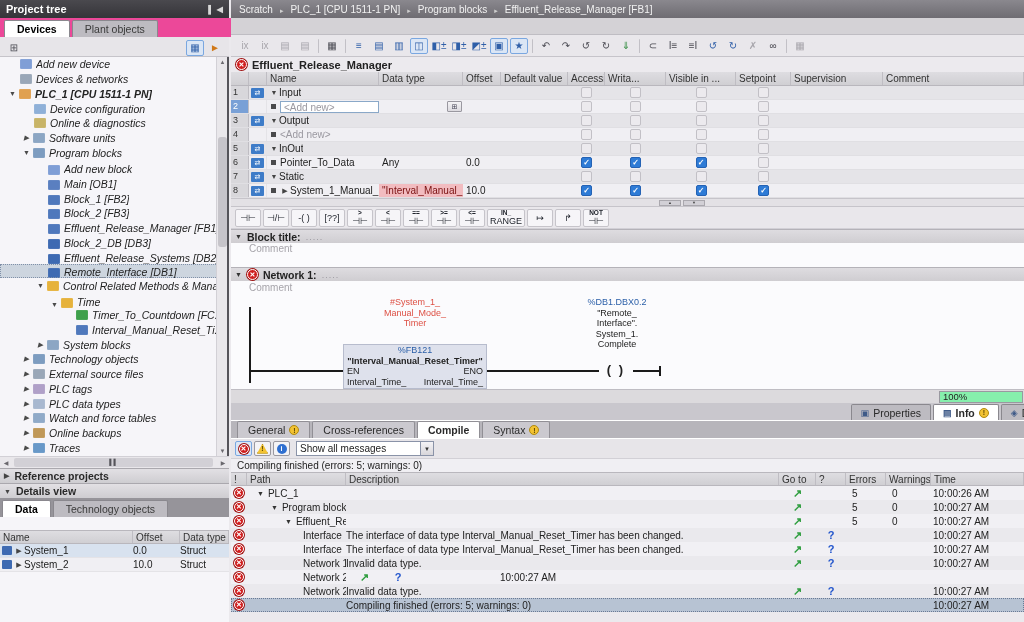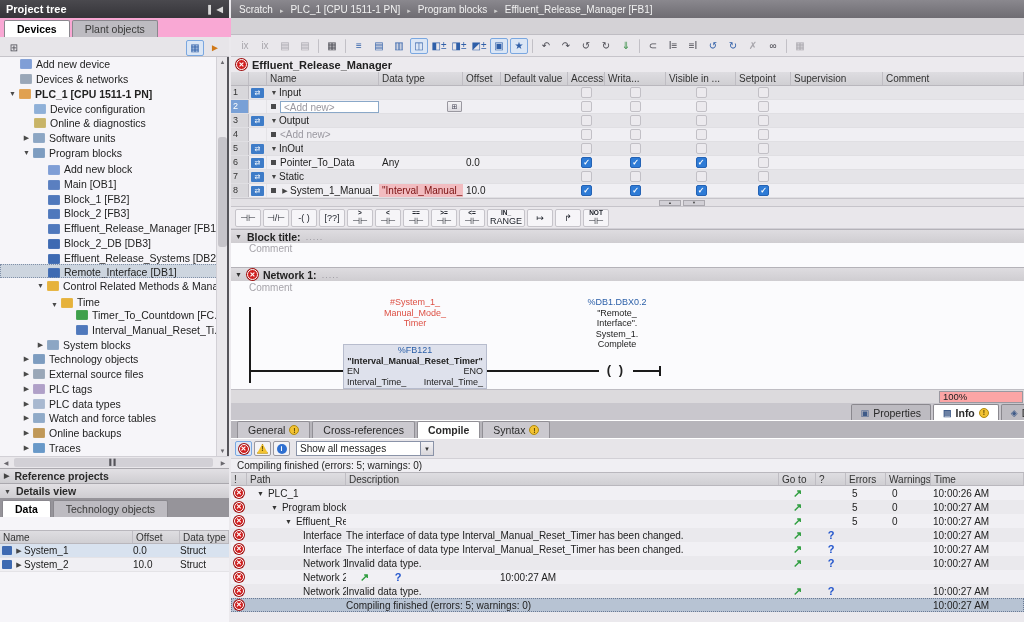--- a/index.html
+++ b/index.html
@@ -7,39 +7,39 @@
     font-family:"Liberation Sans", sans-serif; color:#222; }
   body { position:relative; }
   .nowrap { white-space:nowrap; overflow:hidden; }
 
   
   .ptree { position:absolute; left:0; top:0; width:229px; height:622px; background:#f2f1f5; border-right:2px solid #55545a; }
   .pt-head { position:absolute; left:0; top:0; width:229px; height:18px; background:linear-gradient(#4a494e,#353439);
     color:#fff; font-size:11px; font-weight:bold; display:flex; align-items:center; padding:0 6px; }
   .pt-head .sp { flex:1; }
   .pt-head .hic { font-size:8px; color:#d8d8d8; margin-left:6px; cursor:pointer; }
-  .pt-tabs { position:absolute; left:0; top:18px; width:240px; height:19px; background:#f9a8d4; display:flex; align-items:flex-end; padding-left:4px; }
+  .pt-tabs { position:absolute; left:0; top:18px; width:240px; height:19px; background:#ec4899; display:flex; align-items:flex-end; padding-left:4px; }
   .ptab { height:17px; line-height:16px; padding:0 12px; font-size:10.5px; background:#bdbbc1; color:#3a3a3a;
     border:1px solid #8a888e; border-bottom:none; border-radius:2px 2px 0 0; margin-right:2px; }
   .ptab.active { background:#fff; font-weight:bold; color:#000; }
   .pt-tools { position:absolute; left:0; top:37px; width:229px; height:20px; background:#e7e5e9; border-bottom:1px solid #c6c4ca;
     display:flex; align-items:center; padding:0 4px; }
   .pt-tools .sp { flex:1; }
   .tbi { width:18px; height:16px; display:inline-flex; align-items:center; justify-content:center; font-size:10px; color:#4c5a6a; margin:0 1px; border-radius:2px; }
   .tbi.dim { color:#a8a6ac; }
   .tbi.blu { color:#2f5fa8; }
   .tbi.blu2 { color:#2f5fa8; }
   .tbi.grn { color:#2e8a3c; }
   .tbi.org { color:#d07818; }
   .tbi.std { color:#4a4a52; }
   .tbi.frame { border:1px solid #7aa7e0; background:#dbe6f5; color:#2f5fa8; }
   .tbi.sep { width:1px; height:14px; background:#c2c0c6; margin:0 3px; }
 
   .pt-treebox { position:absolute; left:0; top:57px; width:218px; height:399px; background:#f6f5f9; overflow:hidden; }
-  .trow { height:14.75px; display:flex; align-items:center; font-size:10.5px; white-space:nowrap; cursor:default; }
+  .trow { height:14.75px; display:flex; align-items:center; font-size:10.5px; white-space:nowrap; cursor:default;font-style:italic; }
   .texp { width:13px; font-size:7px; color:#4a4a4a; text-align:center; flex:none; }
   .tico { width:12px; height:10px; border-radius:1px; margin-right:4px; flex:none; box-shadow:inset 0 0 1px rgba(255,255,255,.6); }
   .tlab { overflow:hidden; }
   .tlab.bold { font-weight:bold; }
   .trow.tsel { background:#cdd5df; outline:1px dotted #8090a8; outline-offset:-1px; }
   .p6{padding-left:6px;} .p20{padding-left:20px;} .p34{padding-left:34px;} .p48{padding-left:48px;align-items:flex-end;} .p76{padding-left:76px;}
   .i-adddev{background:#7f9ed6;} .i-devnet{background:#9aa7b8;} .i-plc{background:#e0a050;}
   .i-devcfg{background:#8fb0d8;} .i-diag{background:#c8b468;} .i-foldersw{background:#8ca6c4;}
   .i-folderpb{background:#7d9cc0;} .i-addblk{background:#7f9ed6;} .i-ob{background:#5a7fc0;}
   .i-fb{background:#4f78bc;} .i-db{background:#3e6ab2;} .i-grp{background:#e6b23c;}
@@ -145,21 +145,21 @@
   .fbbox { position:absolute; left:112px; top:49px; width:144px; height:45px; background:#dee1ec; border:1px solid #b7bccd; font-size:9px; }
   .fbaddr { text-align:center; color:#2b5fa8; line-height:11px; }
   .fbname { text-align:center; font-weight:bold; line-height:10px; white-space:nowrap; }
   .fbrow { display:flex; justify-content:space-between; padding:0 3px; line-height:11px; }
   .coilop { position:absolute; left:330px; top:2px; width:112px; text-align:center; font-size:9px; line-height:10.5px; }
   .coilop .addr { color:#2b5fa8; }
   .coil { position:absolute; left:368px; top:67px; width:34px; text-align:center; font-size:13px; font-weight:bold; letter-spacing:2px; }
   .endtick { position:absolute; left:428px; top:71px; width:2px; height:10px; background:#1a1a1a; }
 
   .zoombar { position:absolute; left:231px; top:389px; width:793px; height:14px; background:#dcdadd; border-top:1px solid #bfbdc3; }
-  .zoominput { position:absolute; left:708px; top:1px; width:84px; height:12px; background:#fca5a5; border:1px solid #9a98a0; font-size:9.5px; line-height:10px; padding-left:3px; }
+  .zoominput { position:absolute; left:708px; top:1px; width:84px; height:12px; background:#86efac; border:1px solid #9a98a0; font-size:9.5px; line-height:10px; padding-left:3px; }
 
   
   .itabs { position:absolute; left:231px; top:403px; width:793px; height:17px; background:#c9c7cd; display:flex; justify-content:flex-end; align-items:flex-end; padding-right:0; }
   .itabwrap { display:flex; margin-right:-62px; }
   .itab { height:16px; display:flex; align-items:center; gap:4px; padding:0 9px; font-size:10.5px; background:#bdbbc1;
     border:1px solid #8a888e; border-bottom:none; border-radius:2px 2px 0 0; margin-left:2px; color:#2a2a2a; }
   .itab.active { background:#fff; font-weight:bold; }
   .itab .tbico { font-size:9px; color:#3e5a88; }
   .wbadge { width:10px; height:10px; border-radius:50%; background:#f2c232; border:1px solid #b08a10; color:#5a4400;
     font-size:7px; font-weight:bold; display:inline-flex; align-items:center; justify-content:center; }

